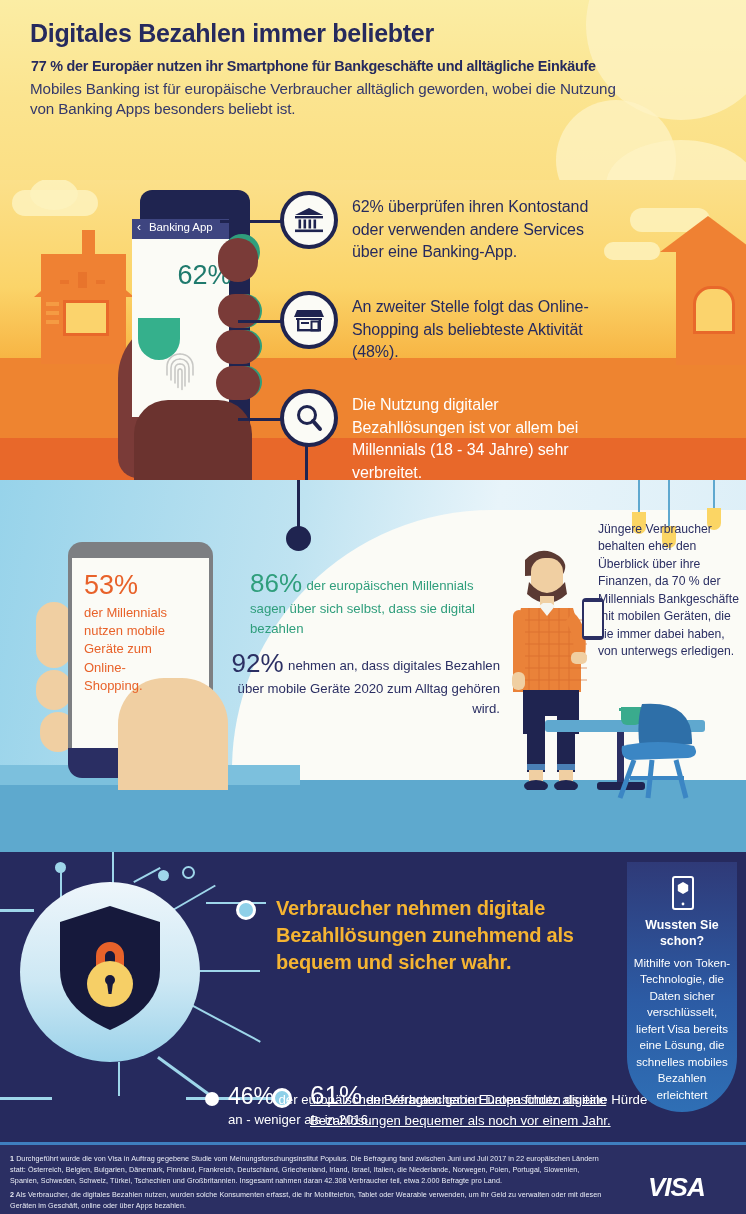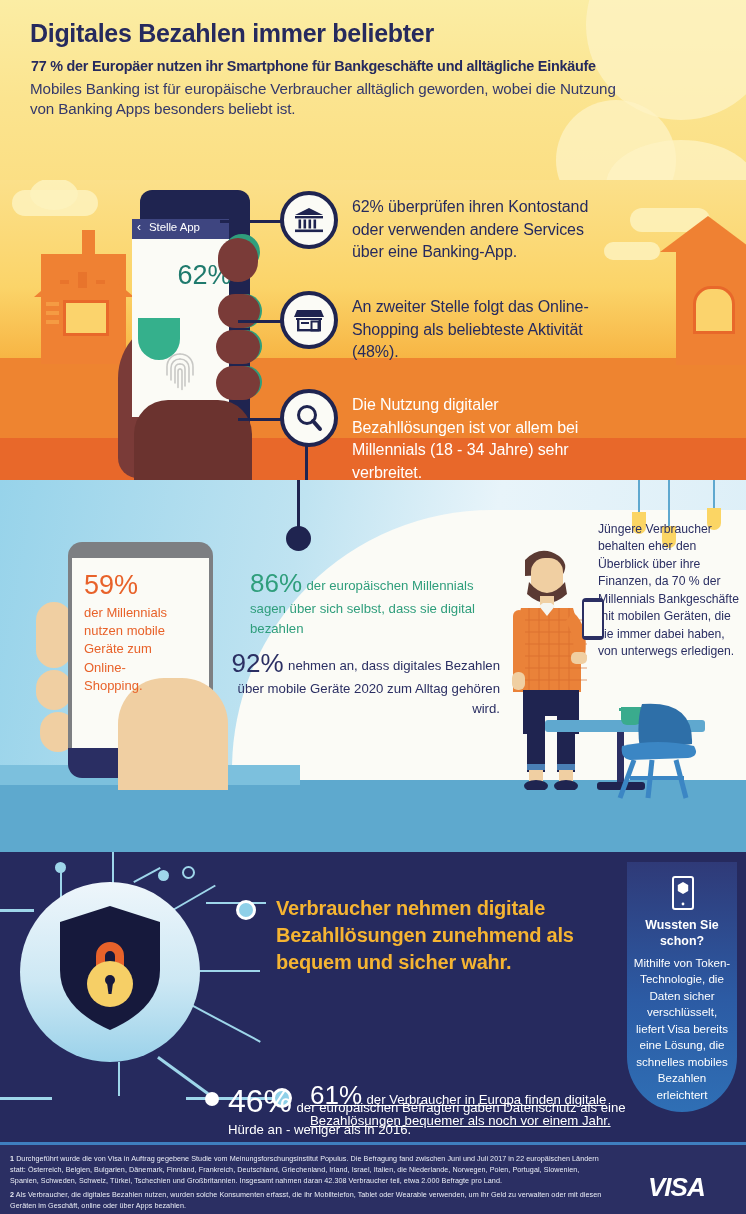--- a/index.html
+++ b/index.html
@@ -94,21 +94,21 @@
   .cdot{position:absolute;border-radius:50%;background:#9ed6ea;}
   .cring{position:absolute;border-radius:50%;border:2px solid #9ed6ea;box-sizing:border-box;}
   #shield-wrap{position:absolute;left:20px;top:30px;width:180px;height:180px;}
   #shield-halo{position:absolute;left:0;top:0;width:180px;height:180px;border-radius:50%;
     background:linear-gradient(180deg,#eef6fb 0%,#cde8f4 55%,#9bd2ea 100%);}
   #node-yellow{position:absolute;font-size:20px;font-weight:bold;color:#f5b432;line-height:1.35;width:330px;letter-spacing:-.2px;}
   #node-61{position:absolute;color:#fff;width:330px;text-decoration:underline;}
   #node-61 .big{font-size:26px;}
   #node-61 .sm{font-size:13.2px;line-height:1.42;}
   #node-46{position:absolute;color:#fff;width:420px;}
-  #node-46 .big{font-size:32px;margin-top:20px;}
+  #node-46 .big{font-size:23px;margin-top:20px;}
   #node-46 .sm{font-size:13.2px;line-height:1.42;}
   .nodecircle{position:absolute;width:20px;height:20px;border-radius:50%;background:#8fd0e8;border:3px solid #fff;box-sizing:border-box;}
   .nodeline{position:absolute;height:3px;background:#9ed6ea;}
 
   
   #pill{position:absolute;left:627px;top:10px;width:110px;height:250px;
      background:linear-gradient(180deg,#2f3a78 0%,#2c5ba4 55%,#2f6fb5 100%);border-radius:0 0 55px 55px;}
   #pill-icon{position:absolute;left:672px;top:24px;width:22px;height:34px;}
   #pill-title{position:absolute;left:637px;top:65px;width:90px;text-align:center;font-size:12.4px;font-weight:bold;color:#fff;line-height:1.3;}
   #pill-body{position:absolute;left:633px;top:103px;width:98px;text-align:center;font-size:11.6px;color:#fff;line-height:1.42;}
@@ -164,21 +164,21 @@
       <div class="roof" style="left:660px;top:36px;border-width:0 48px 36px 48px;border-color:transparent transparent #ef8133 transparent;"></div>
       <div class="win" style="left:693px;top:106px;width:36px;height:42px;border-radius:18px 18px 0 0;"></div>
     </div>
     <div class="cloud" style="left:604px;top:62px;width:56px;height:18px;"></div>
 
     <div id="phone-wrap">
       <div class="hand" style="left:0px;top:128px;width:120px;height:160px;border-radius:60px 0 0 20px;"></div>
       <div id="phone-body"></div>
       <div id="phone-top"></div>
       <span id="phone-back">‹</span>
-      <span id="phone-label">Stelle App</span>
+      <span id="phone-label">Banking App</span>
       <div id="phone-screen"></div>
       <div id="phone-pct">62%</div>
       <div class="thumb-teal"></div>
       <svg id="fingerprint" viewBox="0 0 40 48">
         <g fill="none" stroke="#8c8c8c" stroke-width="1.6" stroke-linecap="round">
           <path d="M20 4c-8 0-13 6-13 13v8"></path>
             <path d="M20 9c-5.5 0-9 4-9 9v12"></path>
           <path d="M20 14c-3.5 0-5 2.5-5 5v14"></path>
             <path d="M20 19c-1.6 0-2 1.2-2 2.5v16"></path>
           <path d="M20 4c8 0 13 6 13 13v8"></path>
@@ -253,21 +253,21 @@
     <div class="hangline" style="left:713px;top:0px;height:30px;"></div>
     <div class="hangtag" style="left:707px;top:28px;"></div>
 
     <div class="hand2" style="left:36px;top:122px;width:36px;height:66px;border-radius:18px;"></div>
     <div class="hand2" style="left:36px;top:190px;width:36px;height:40px;border-radius:18px;"></div>
     <div class="hand2" style="left:40px;top:232px;width:36px;height:40px;border-radius:18px;"></div>
     <div id="gphone"></div>
     <div id="gphone-screen"></div>
     <div id="gphone-base"></div>
     <div class="hand2" style="left:118px;top:198px;width:110px;height:112px;border-radius:46px 46px 0 0;"></div>
-    <div id="g-pct">59%</div>
+    <div id="g-pct">53%</div>
     <div id="g-body">der Millennials nutzen mobile Geräte zum Online-Shopping.</div>
 
     <div id="stat86">
       <span class="big">86%</span>
       <span class="sm">der europäischen Millennials sagen über sich selbst, dass sie digital bezahlen</span>
     </div>
 
     <div id="stat92">
       <span class="big">92%</span>
       <span class="sm">nehmen an, dass digitales Bezahlen über mobile Geräte 2020 zum Alltag gehören wird.</span>

